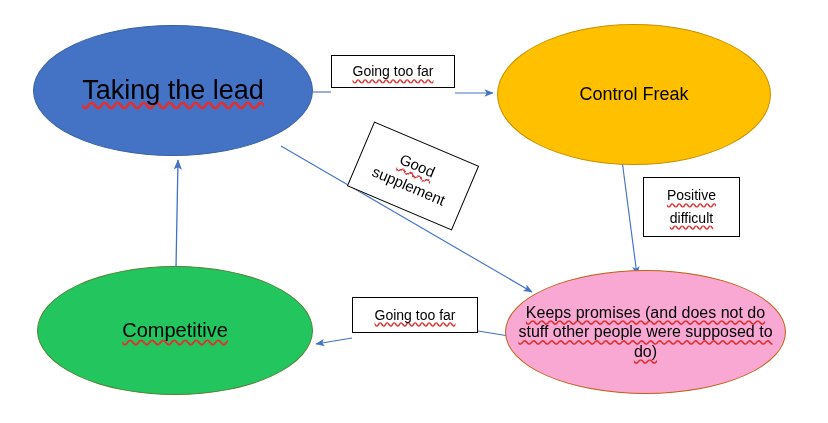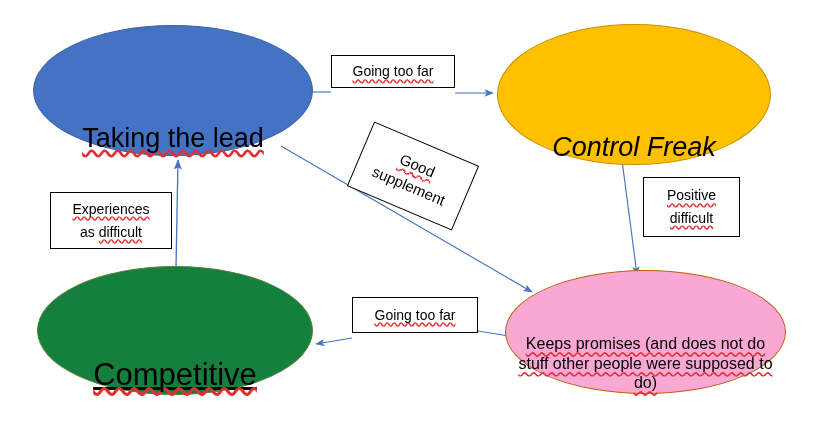--- a/index.html
+++ b/index.html
@@ -21,21 +21,21 @@
     position: absolute;
     left: 0;
     top: 0;
     width: 828px;
     height: 423px;
     pointer-events: none;
   }
   .node {
     position: absolute;
     display: flex;
-    align-items: flex-end;
+    align-items: center;
     justify-content: center;
     text-align: center;
     border-radius: 50%;
     box-sizing: border-box;
     color: #000000;
     line-height: 1.22;
     padding: 0 8px;
   }
   .node-label {
     display: block;
@@ -56,32 +56,30 @@
     border: 1.2px solid #39639f;
     font-size: 27px;
   }
   .node-control-freak {
     left: 497px;
     top: 24px;
     width: 274px;
     height: 141px;
     background: #FFC000;
     border: 1.2px solid #c79100;
-    font-size: 27px;
-    font-style: italic;
+    font-size: 18px;
   }
   .node-competitive {
     left: 37px;
     top: 266px;
     width: 276px;
     height: 129px;
-    background: #15803d;
+    background: #22c55e;
     border: 1.2px solid #538235;
-    font-size: 31px;
-    text-decoration: underline;
+    font-size: 20px;
   }
   .node-keeps-promises {
     left: 505px;
     top: 270px;
     width: 281px;
     height: 124px;
     background: #f9a8d4;
     border: 1.2px solid #c25e11;
     font-size: 16px;
   }
@@ -182,26 +180,20 @@
     <span>
       <span class="wavy">Positive</span><br>
       <span class="wavy">difficult</span>
     </span>
   </div>
 
   <div class="edge-label label-going-far-bottom">
     <span class="wavy">Going too far</span>
   </div>
 
-  <div class="edge-label label-experiences">
-    <span>
-      <span class="wavy">Experiences</span><br>
-      <span>as <span class="wavy">difficult</span></span>
-    </span>
-  </div>
 
   <div class="edge-label label-good-supplement">
     <span>
       <span class="wavy">Good</span><br>
       <span>supplement</span>
     </span>
   </div>
 
 </div>
 

